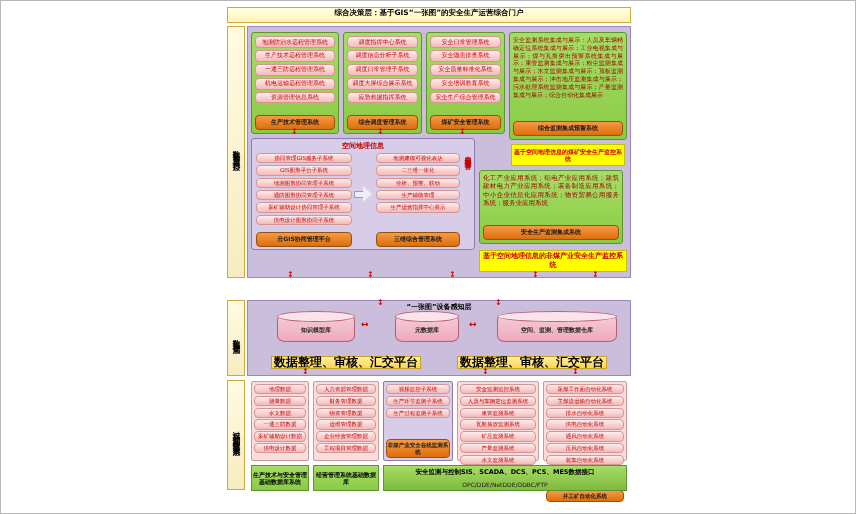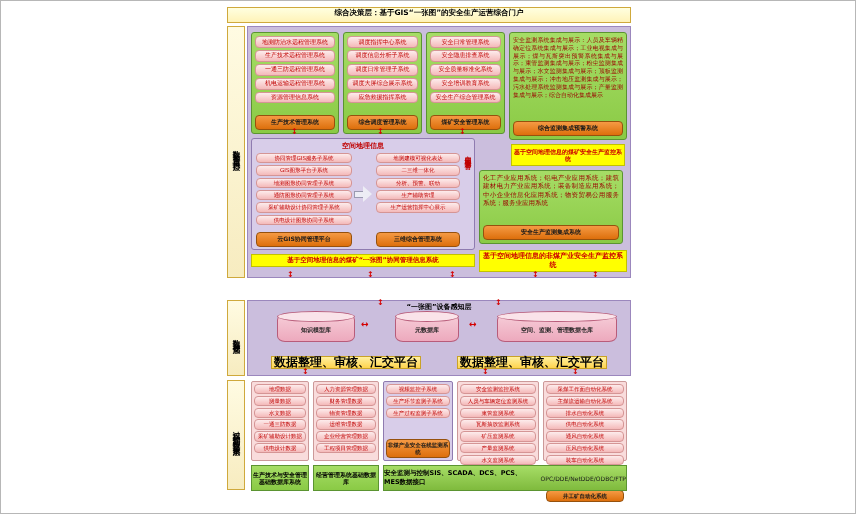--- a/index.html
+++ b/index.html
@@ -68,21 +68,21 @@
   .prbox { position:absolute; background:#f9dcdc; border:1px solid #cc9999; border-radius:2px;
            padding:2px; display:flex; flex-direction:column; gap:1.5px; }
   .prbox .items { gap:1.5px; }
   .prbox.lav { background:#d8cde9; border-color:#8f7bb0; }
   .prbox .obtn { font-size:5.5px; padding:1.5px 0.5px; }
 
   .gcap { position:absolute; background:linear-gradient(#a6dd66,#8aca45); border:1px solid #5b9431;
           font-size:6px; font-weight:bold; color:#000; text-align:center; display:flex; align-items:center;
           justify-content:center; line-height:1.2; padding:1px; }
   .iface { position:absolute; background:linear-gradient(#a6dd66,#7fba3d); border:1px solid #5b9431;
-           display:flex; flex-direction:row; align-items:center; justify-content:center; gap:4px; }
+           display:flex; flex-direction:column; align-items:center; justify-content:center; gap:4px; }
   .iface1 { font-size:6.5px; font-weight:bold; color:#000; }
   .iface2 { font-size:6px; color:#1a1a1a; }
 
   
   .arr { position:absolute; color:#d40000; font-size:8px; font-weight:bold; line-height:1; z-index:5; }
   .arr.h { font-size:9px; }
 </style>
 </head>
 <body>
 
@@ -159,21 +159,20 @@
             <div class="pitem small">地测建模可视化表达</div>
             <div class="pitem small">二三维一体化</div>
             <div class="pitem small">分析、预警、联动</div>
             <div class="pitem small">生产辅助管理</div>
             <div class="pitem small">生产运营指挥中心展示</div>
           </div>
         <div class="obtn">三维综合管理系统</div>
       </div>
       <div class="vred" style="right:2px;top:12px;height:96px">空间地理信息平台</div>
     </div>
-    <div class="ycap" style="left:24px;top:247px;width:224px;height:13px;font-size:6.5px">基于空间地理信息的煤矿“一张图”协同管理信息系统</div>
 
     <div class="gbox" style="left:252px;top:163px;width:144px;height:74px">
       <div class="gpara" style="font-size:6.5px">化工产业应用系统；铝电产业应用系统；建筑建材电力产业应用系统；装备制造应用系统；中小企业信息化应用系统；物资贸易公用服务系统；服务业应用系统</div>
       <div class="obtn">安全生产监测集成系统</div>
     </div>
     <div class="ycap" style="left:252px;top:243px;width:148px;height:22px;font-size:7px">基于空间地理信息的非煤产业安全生产监控系统</div>
 
     <div class="platlabel" style="left:20px;top:295px;width:384px">“一张图”设备感知层</div>
 
     <div class="cyl" style="left:50px;top:307px;width:78px">

